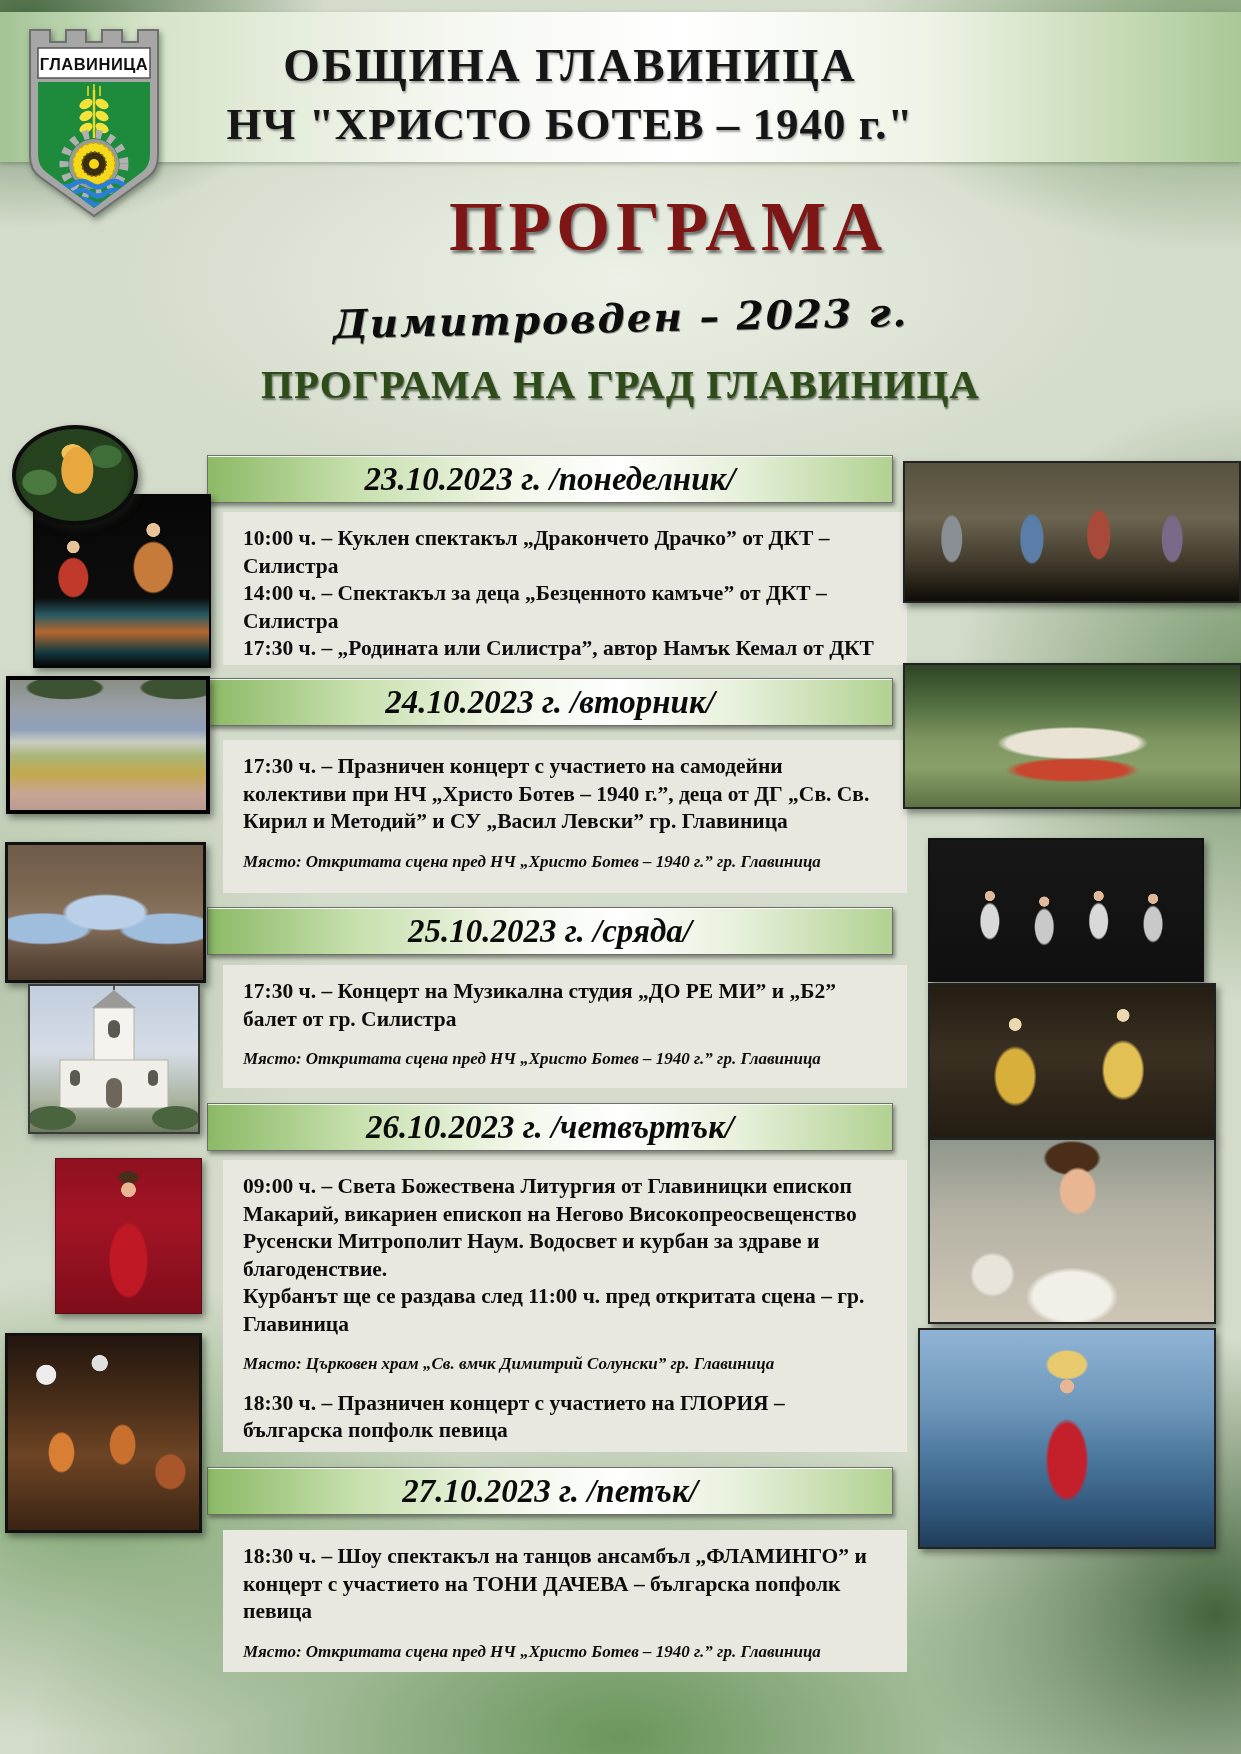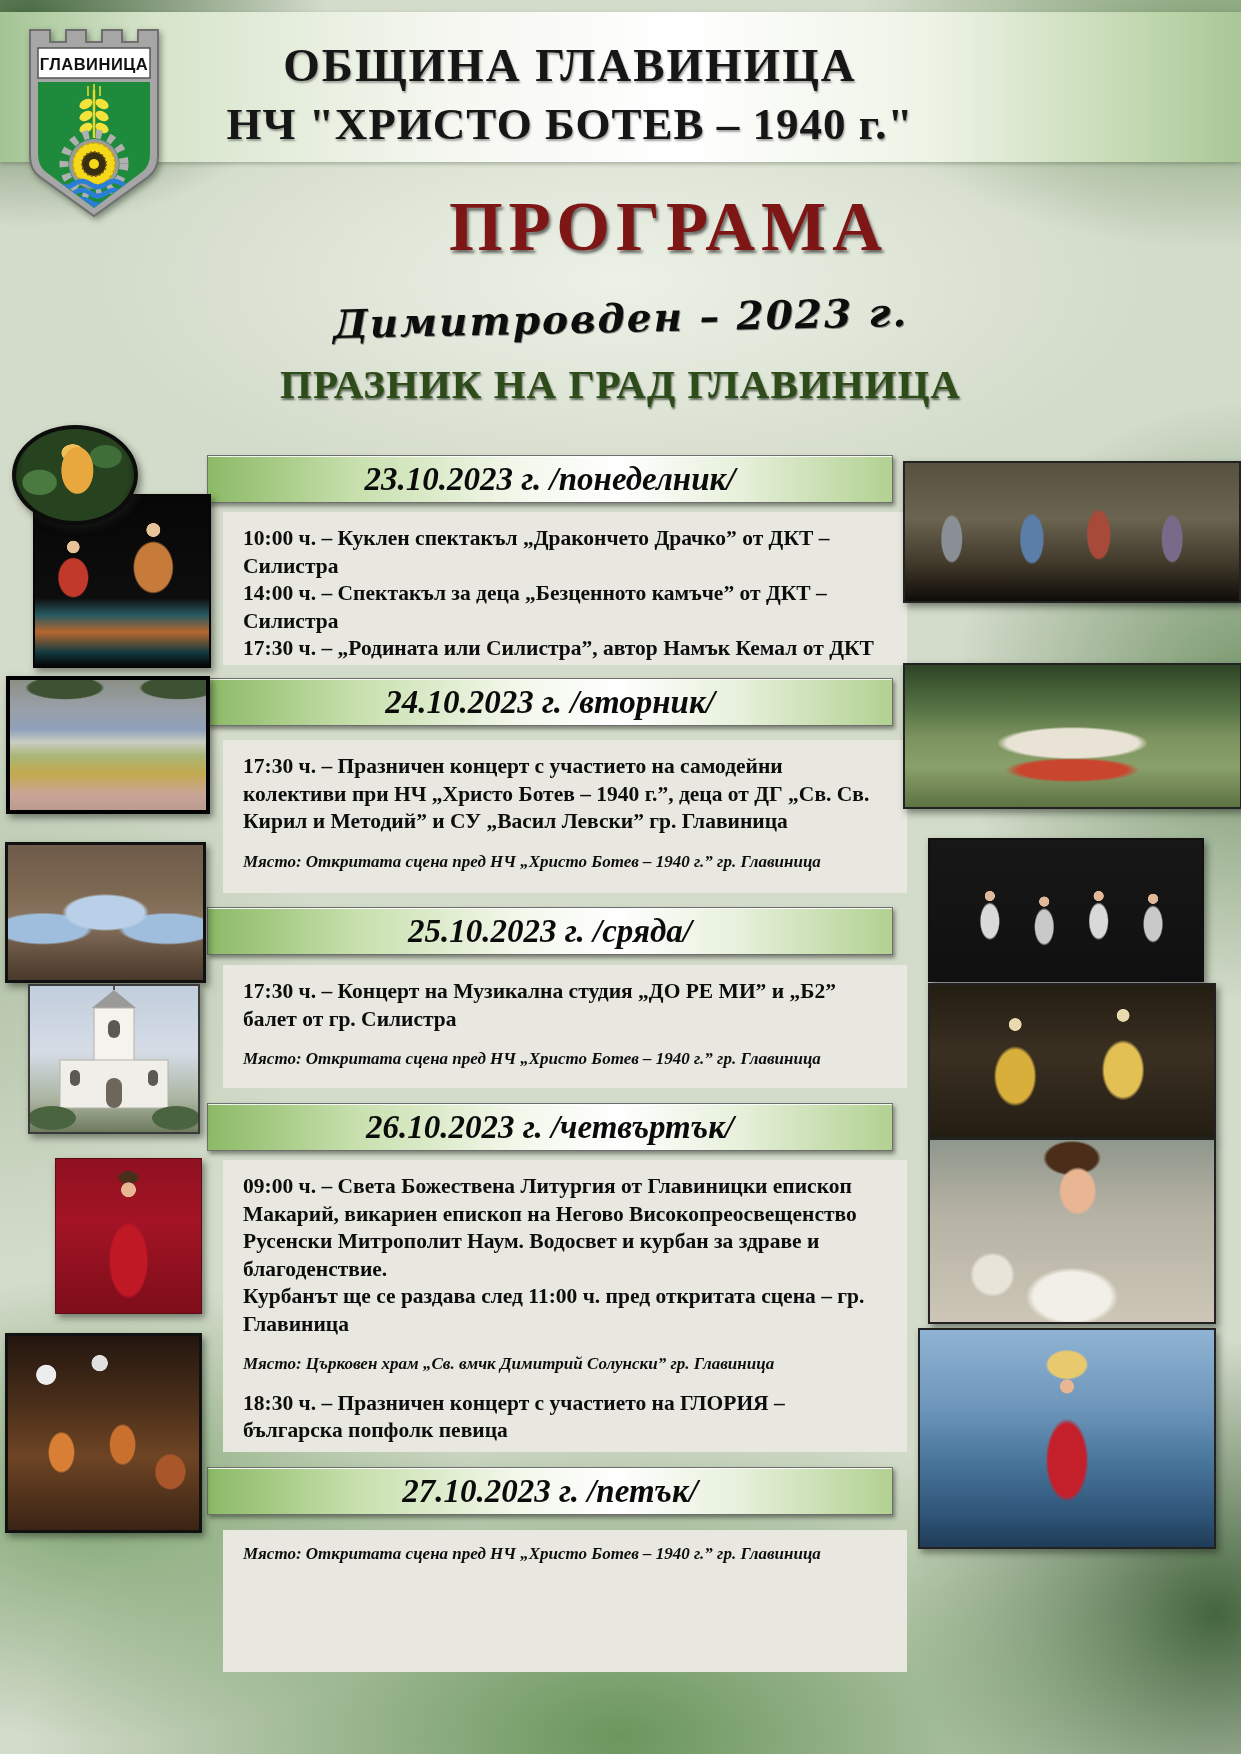--- a/index.html
+++ b/index.html
@@ -190,21 +190,21 @@
       <g clip-path="url(#greenClip)">
         <path d="M24,168 q8,-6 16,0 t16,0 t16,0 t16,0 t16,0 t16,0" fill="none" stroke="#2a7fd4" stroke-width="5"></path>
         <path d="M24,177 q8,-6 16,0 t16,0 t16,0 t16,0 t16,0 t16,0" fill="none" stroke="#2a7fd4" stroke-width="5"></path>
         <path d="M24,186 q8,-6 16,0 t16,0 t16,0 t16,0 t16,0 t16,0" fill="none" stroke="#2a7fd4" stroke-width="5"></path>
       </g>
     </svg>
   </div>
 
   <div class="title-program">ПРОГРАМА</div>
   <div class="title-script">Димитровден – 2023 г.</div>
-  <div class="title-festival">ПРАЗНИК НА ГРАД ГЛАВИНИЦА</div>
+  <div class="title-festival">ПРОГРАМА НА ГРАД ГЛАВИНИЦА</div>
 
   <div class="day-bar bar1">
     <span>23.10.2023 г. /понеделник/</span>
   </div>
   <div class="content c1">
     <p class="events">10:00 ч. – Куклен спектакъл „Дракончето Драчко” от ДКТ – Силистра
 14:00 ч. – Спектакъл за деца „Безценното камъче”  от ДКТ – Силистра
 17:30 ч. – „Родината или Силистра”, автор Намък Кемал от ДКТ – Силистра</p>
 
   </div>
@@ -233,20 +233,21 @@
 Курбанът ще се раздава след 11:00 ч. пред откритата сцена – гр. Главиница</p>
     <p class="venue">Място: Църковен храм „Св. вмчк Димитрий Солунски” гр. Главиница</p>
     <p class="events">18:30 ч. – Празничен концерт с участието на ГЛОРИЯ – българска попфолк певица</p>
 
   </div>
 
   <div class="day-bar bar5">
     <span>27.10.2023 г. /петък/</span>
   </div>
   <div class="content c5">
+    <p class="events">18:30 ч. – Шоу спектакъл на танцов ансамбъл „ФЛАМИНГО” и концерт с участието на ТОНИ ДАЧЕВА – българска попфолк певица</p>
     <p class="venue">Място: Откритата сцена пред НЧ „Христо Ботев – 1940 г.” гр. Главиница</p>
   </div>
 
   <div class="photo ph-circle"></div>
   <div class="photo ph-puppets"></div>
   <div class="photo ph-kids"></div>
   <div class="photo ph-ballet"></div>
   <div class="photo ph-church">
     <svg width="168" height="146" viewBox="0 0 168 146">
       <polygon points="62,22 84,4 106,22" fill="#9a9a98"></polygon>

